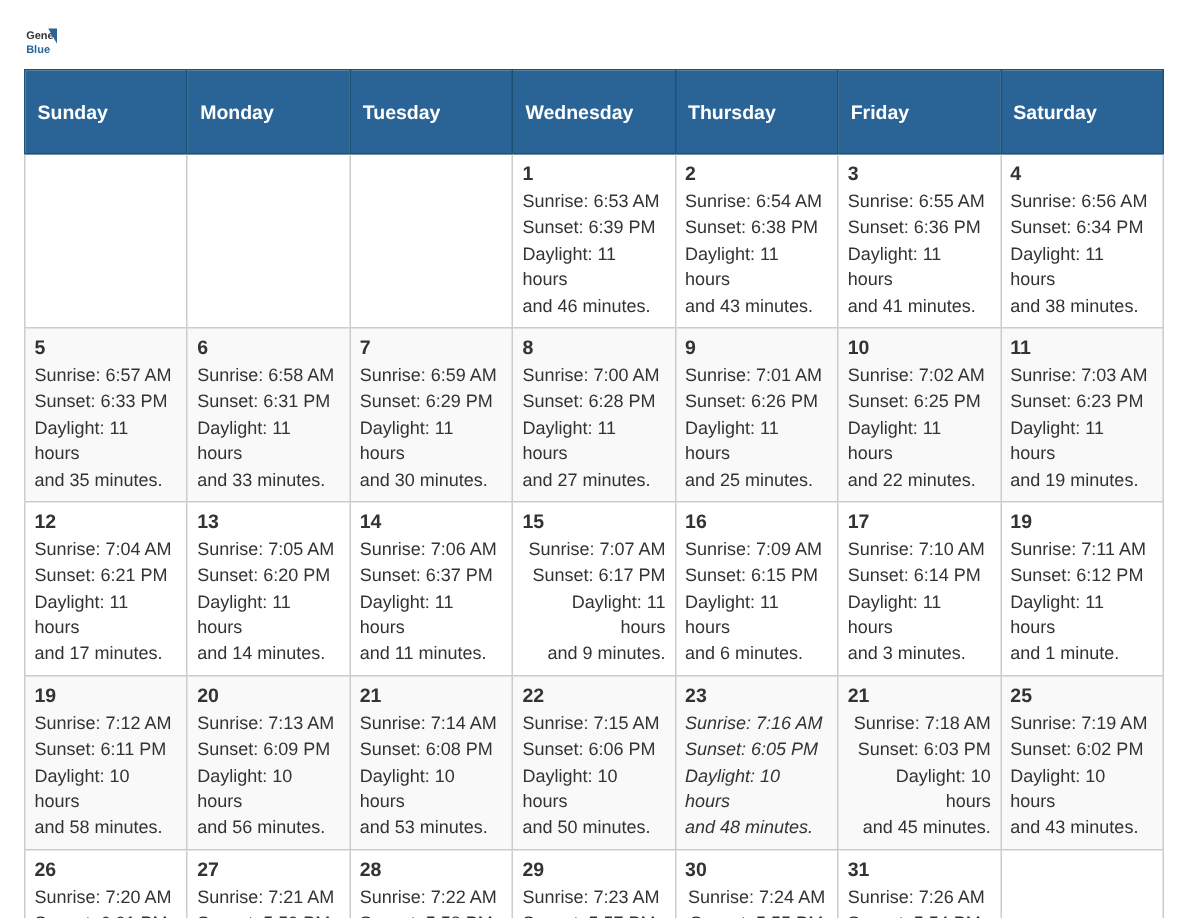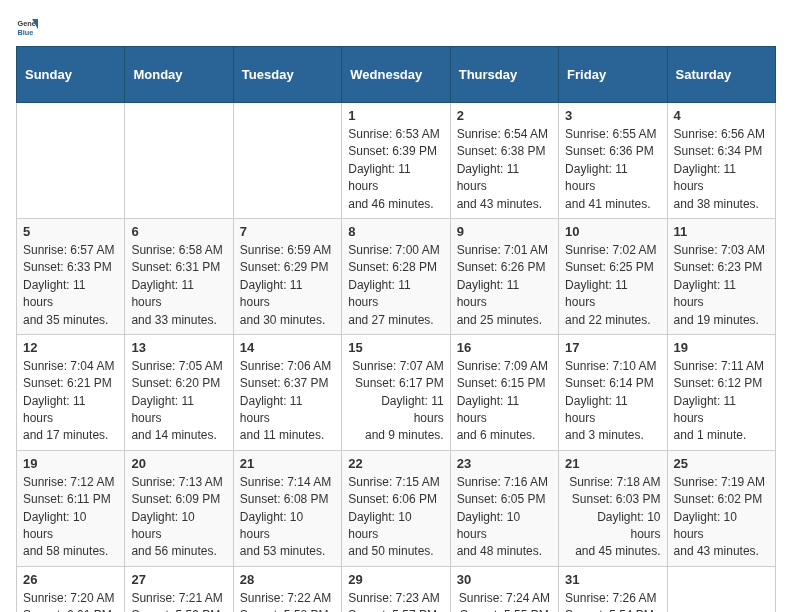--- a/index.html
+++ b/index.html
@@ -275,21 +275,21 @@
         </td>
         <td>
           <div class="day-number">22</div>
           <div class="day-info" style="white-space: pre-line;">Sunrise: 7:15 AM
 Sunset: 6:06 PM
 Daylight: 10 hours
 and 50 minutes.</div>
         </td>
         <td>
           <div class="day-number">23</div>
-          <div class="day-info" style="white-space: pre-line;">Sunrise: 7:16 AM
+          <div class="day-info" style="white-space: pre-line; font-style: italic;">Sunrise: 7:16 AM
 Sunset: 6:05 PM
 Daylight: 10 hours
 and 48 minutes.</div>
         </td>
         <td>
           <div class="day-number">21</div>
           <div class="day-info" style="white-space: pre-line; text-align: right;">Sunrise: 7:18 AM
 Sunset: 6:03 PM
 Daylight: 10 hours
 and 45 minutes.</div>

